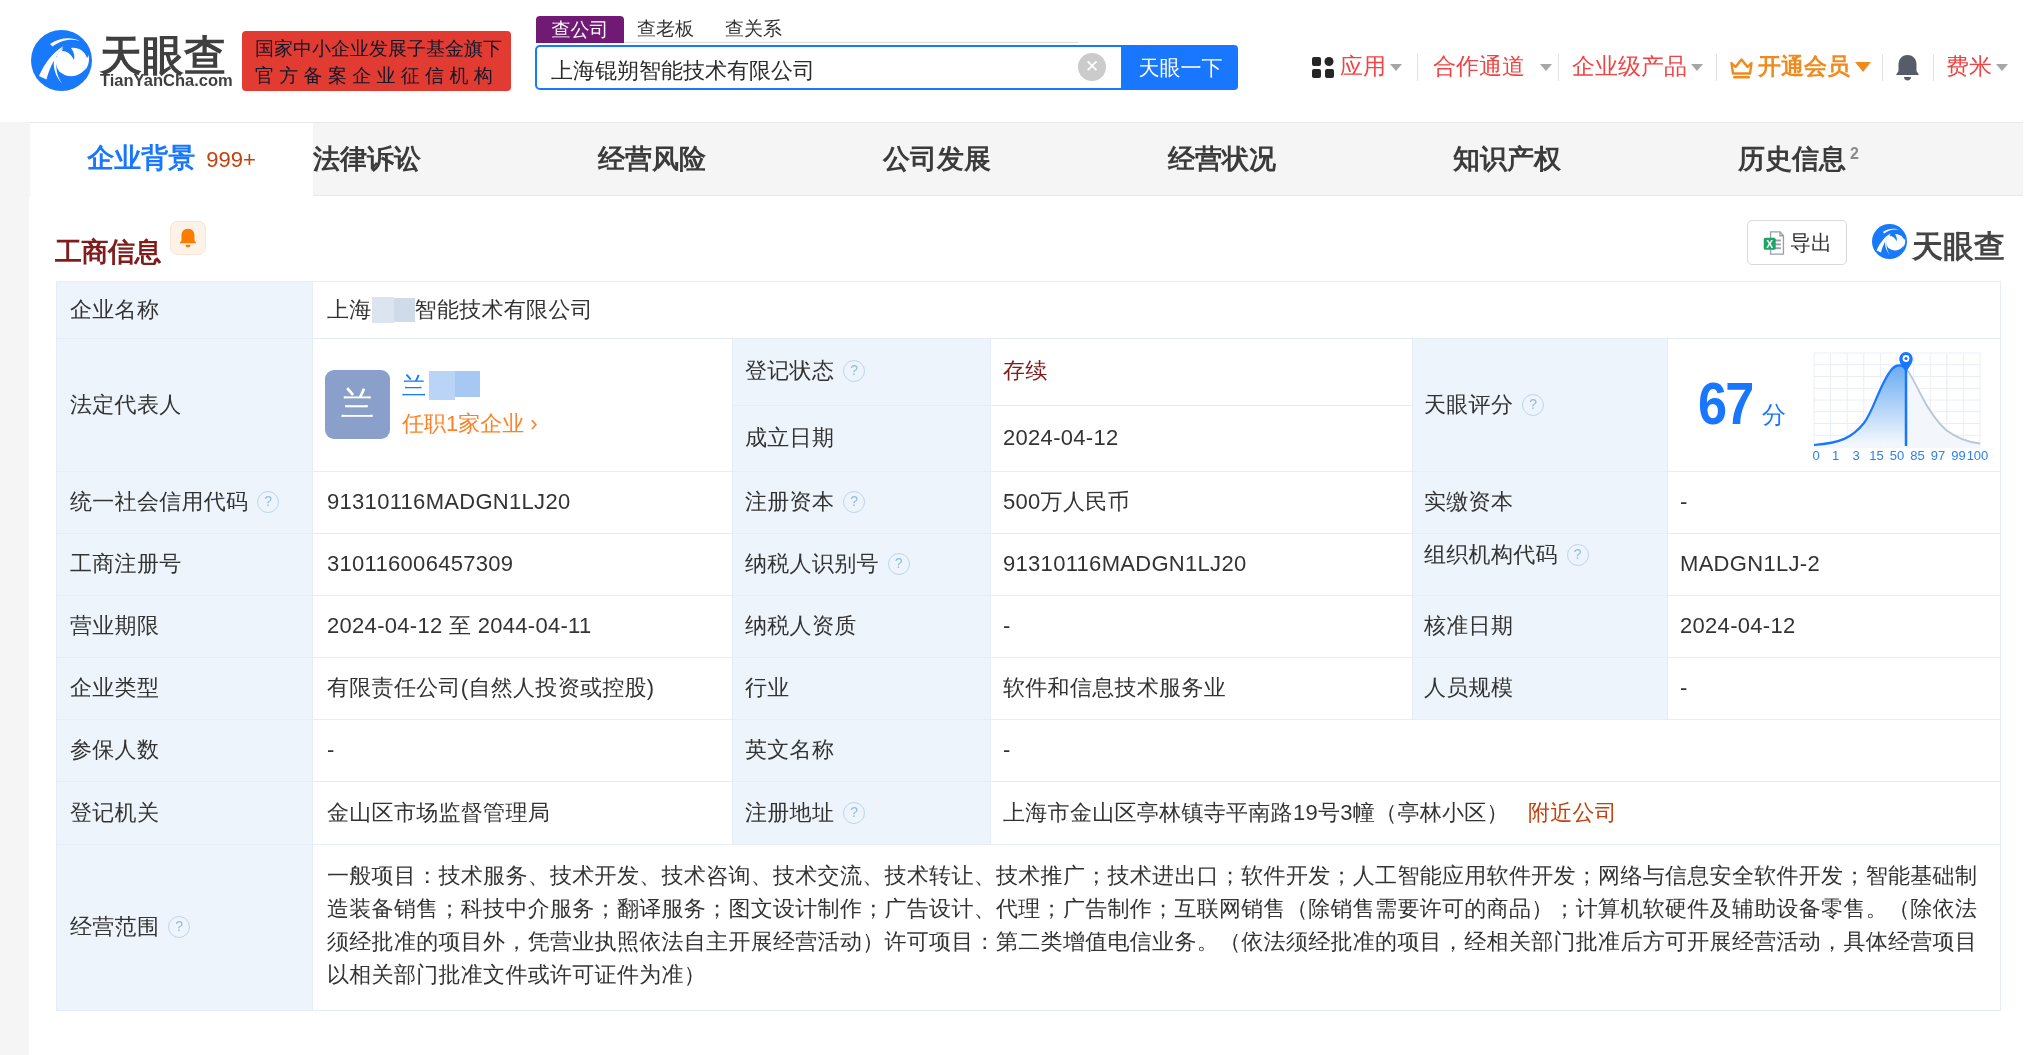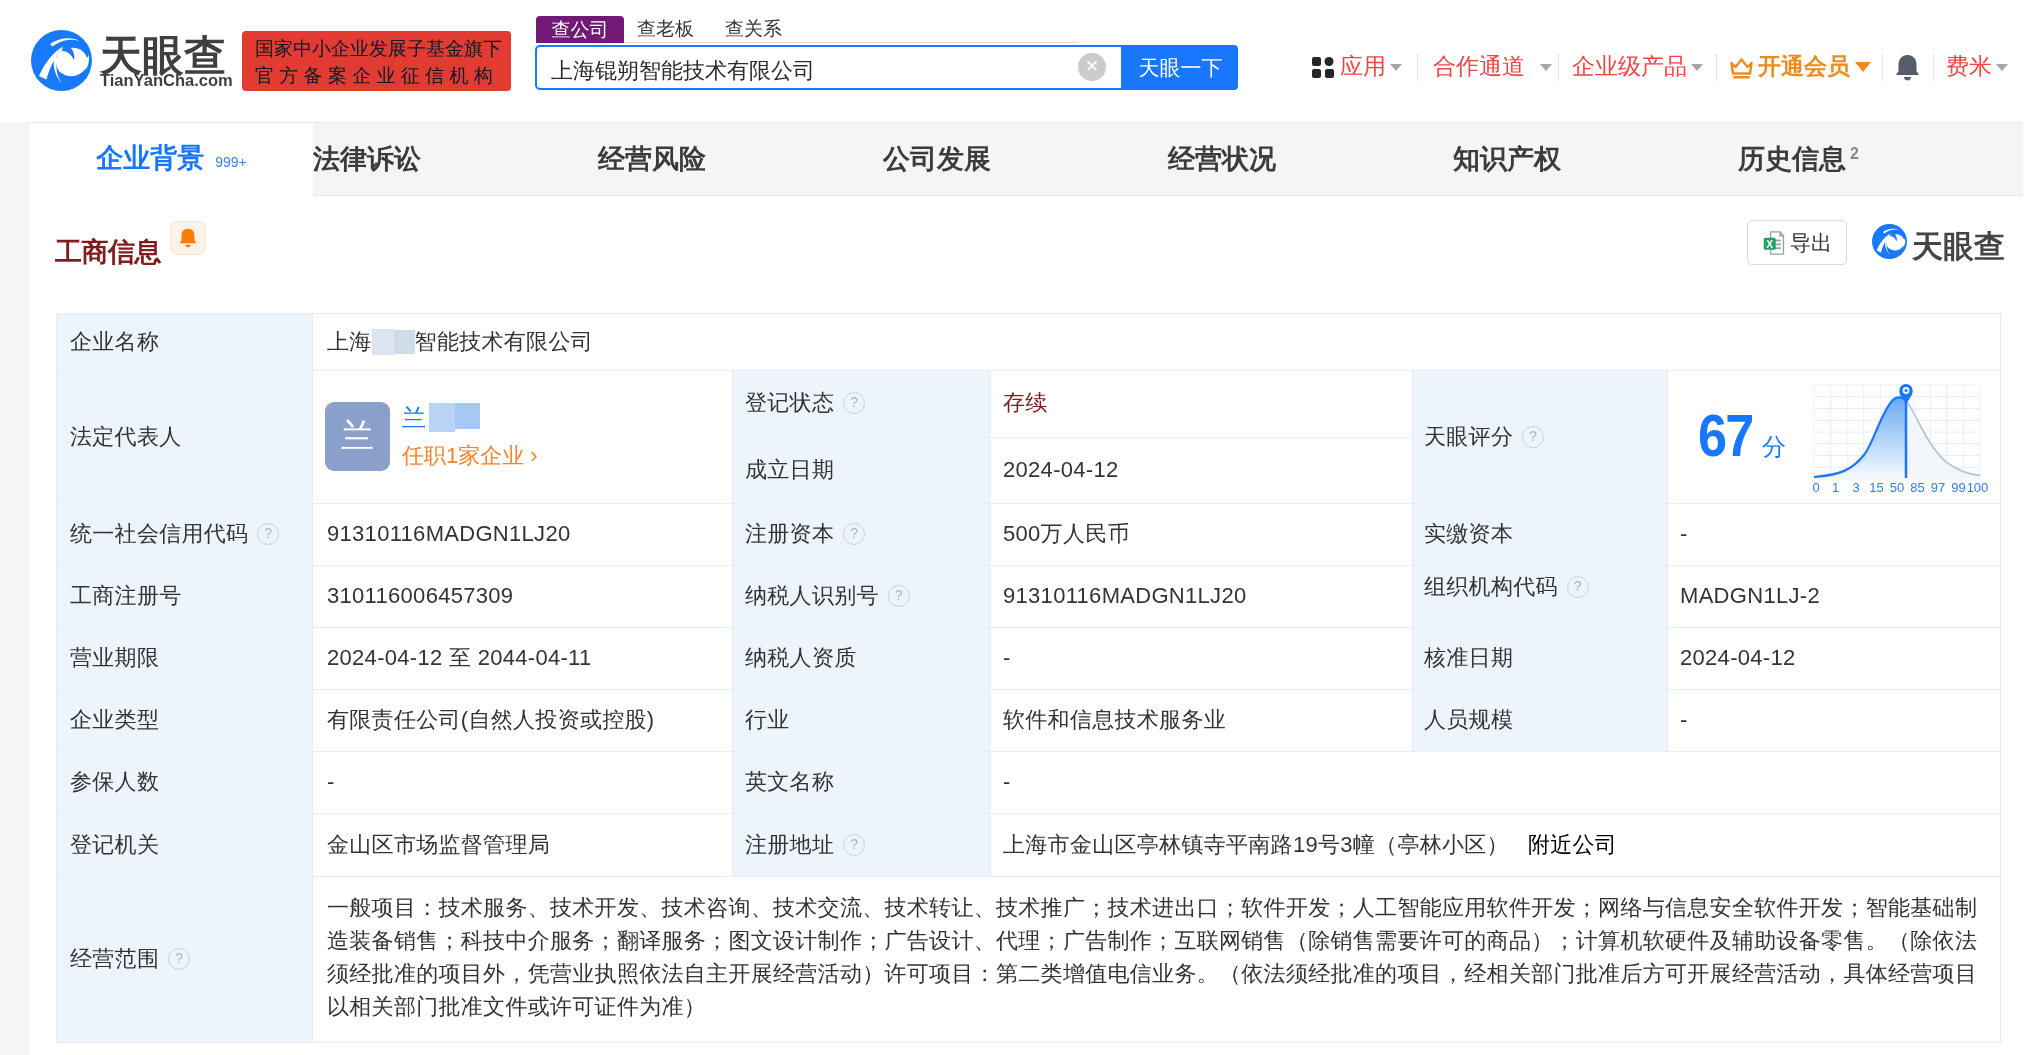--- a/index.html
+++ b/index.html
@@ -7,41 +7,41 @@
   font-family:"Liberation Sans", sans-serif; }
 #page { position:relative; width:2029px; height:1055px; background:#fff; }
 .abs { position:absolute; }
 
 #hdr { position:absolute; left:0; top:0; width:2029px; height:122px; background:#fff; z-index:5; }
 #gutter { position:absolute; left:0; top:122px; width:29px; height:933px; background:#f5f5f5; }
 
 #tabbar { position:absolute; left:29px; top:122px; width:1994px; height:74px; background:#f5f5f5; border-top:1px solid #e9e9e9; border-bottom:1px solid #e9e9e9; }
 #activetab { position:absolute; left:30px; top:123px; width:283px; height:73px; background:#fff; z-index:2; text-align:center; line-height:71px; }
 #activetab .t1 { color:#1876ff; font-weight:bold; font-size:27px; }
-#activetab .t2 { color:#3b82f6; font-size:14px; margin-left:11px; }
+#activetab .t2 { color:#c2410c; font-size:22px; margin-left:11px; }
 .tab { position:absolute; top:123px; height:72px; line-height:72px; text-align:left; font-size:27px; color:#3b3b3b; width:285px;font-weight:bold; }
 .tab sup { font-size:16px; color:#8a8a8a; vertical-align:baseline; position:relative; top:-9px; margin-left:4px; }
 
 #secttl { position:absolute; left:55px; top:234px; font-size:27px; font-weight:bold; color:#7f1d1d; letter-spacing:-0.5px; }
 #bellbox { position:absolute; left:170px; top:221px; width:36px; height:34px; background:#fdf2e7; border:1px solid #fae5d2; border-radius:7px; }
 
 #exportbtn { position:absolute; left:1747px; top:220px; width:100px; height:45px; border:1px solid #d9d9d9; border-radius:5px; background:#fff; }
 #exportbtn span { position:absolute; left:42px; top:8px; font-size:21px; color:#333; white-space:nowrap; }
 #minilogo { position:absolute; left:1872px; top:224px; width:160px; height:35px; white-space:nowrap; }
 #minilogo .txt { position:absolute; left:40px; top:2px; font-size:31px; font-weight:bold; color:#454545; }
 
-#tbl { position:absolute; left:56px; top:281px; width:1945px; height:730px; background:#fff;margin-top:32px; }
+#tbl { position:absolute; left:56px; top:281px; width:1945px; height:730px; background:#fff; }
 #tbl .bg { position:absolute; background:#edf4fb; }
 #tbl .hl { position:absolute; height:1px; background:#e4edf8; left:0; width:1945px; }
 #tbl .vl { position:absolute; width:1px; background:#e4edf8; }
 #tbl .lbl { position:absolute; font-size:22px; letter-spacing:0.3px; color:#333; display:flex; align-items:center; }
 #tbl .val { position:absolute; font-size:22px; letter-spacing:0.3px; color:#333; display:flex; align-items:center; }
 .qm { display:inline-block; width:22px; height:22px; border:1.5px solid #bdd6ec; border-radius:50%; color:#93bbdf; font-size:14px; line-height:19px; text-align:center; margin-left:9px; flex:none; }
 a.orange { color:#ff8125; text-decoration:none; }
-a.blue { color:#000000; text-decoration:none; }
+a.blue { color:#c2410c; text-decoration:none; }
 .nav { top:54px; font-size:23px; line-height:24px; color:#ef4444; }
 .caret { top:64px; width:0; height:0; border-style:solid; border-width:7px 6px 0 6px; border-color:#a6a6a6 transparent transparent transparent; }
 .sep { top:54px; width:1px; height:27px; background:#e2e2e2; }
 </style>
 </head>
 <body>
 <div id="page">
   <div id="hdr">
 
     <svg class="abs" style="left:31px; top:30px;" width="61" height="61" viewBox="0 0 61 61">

